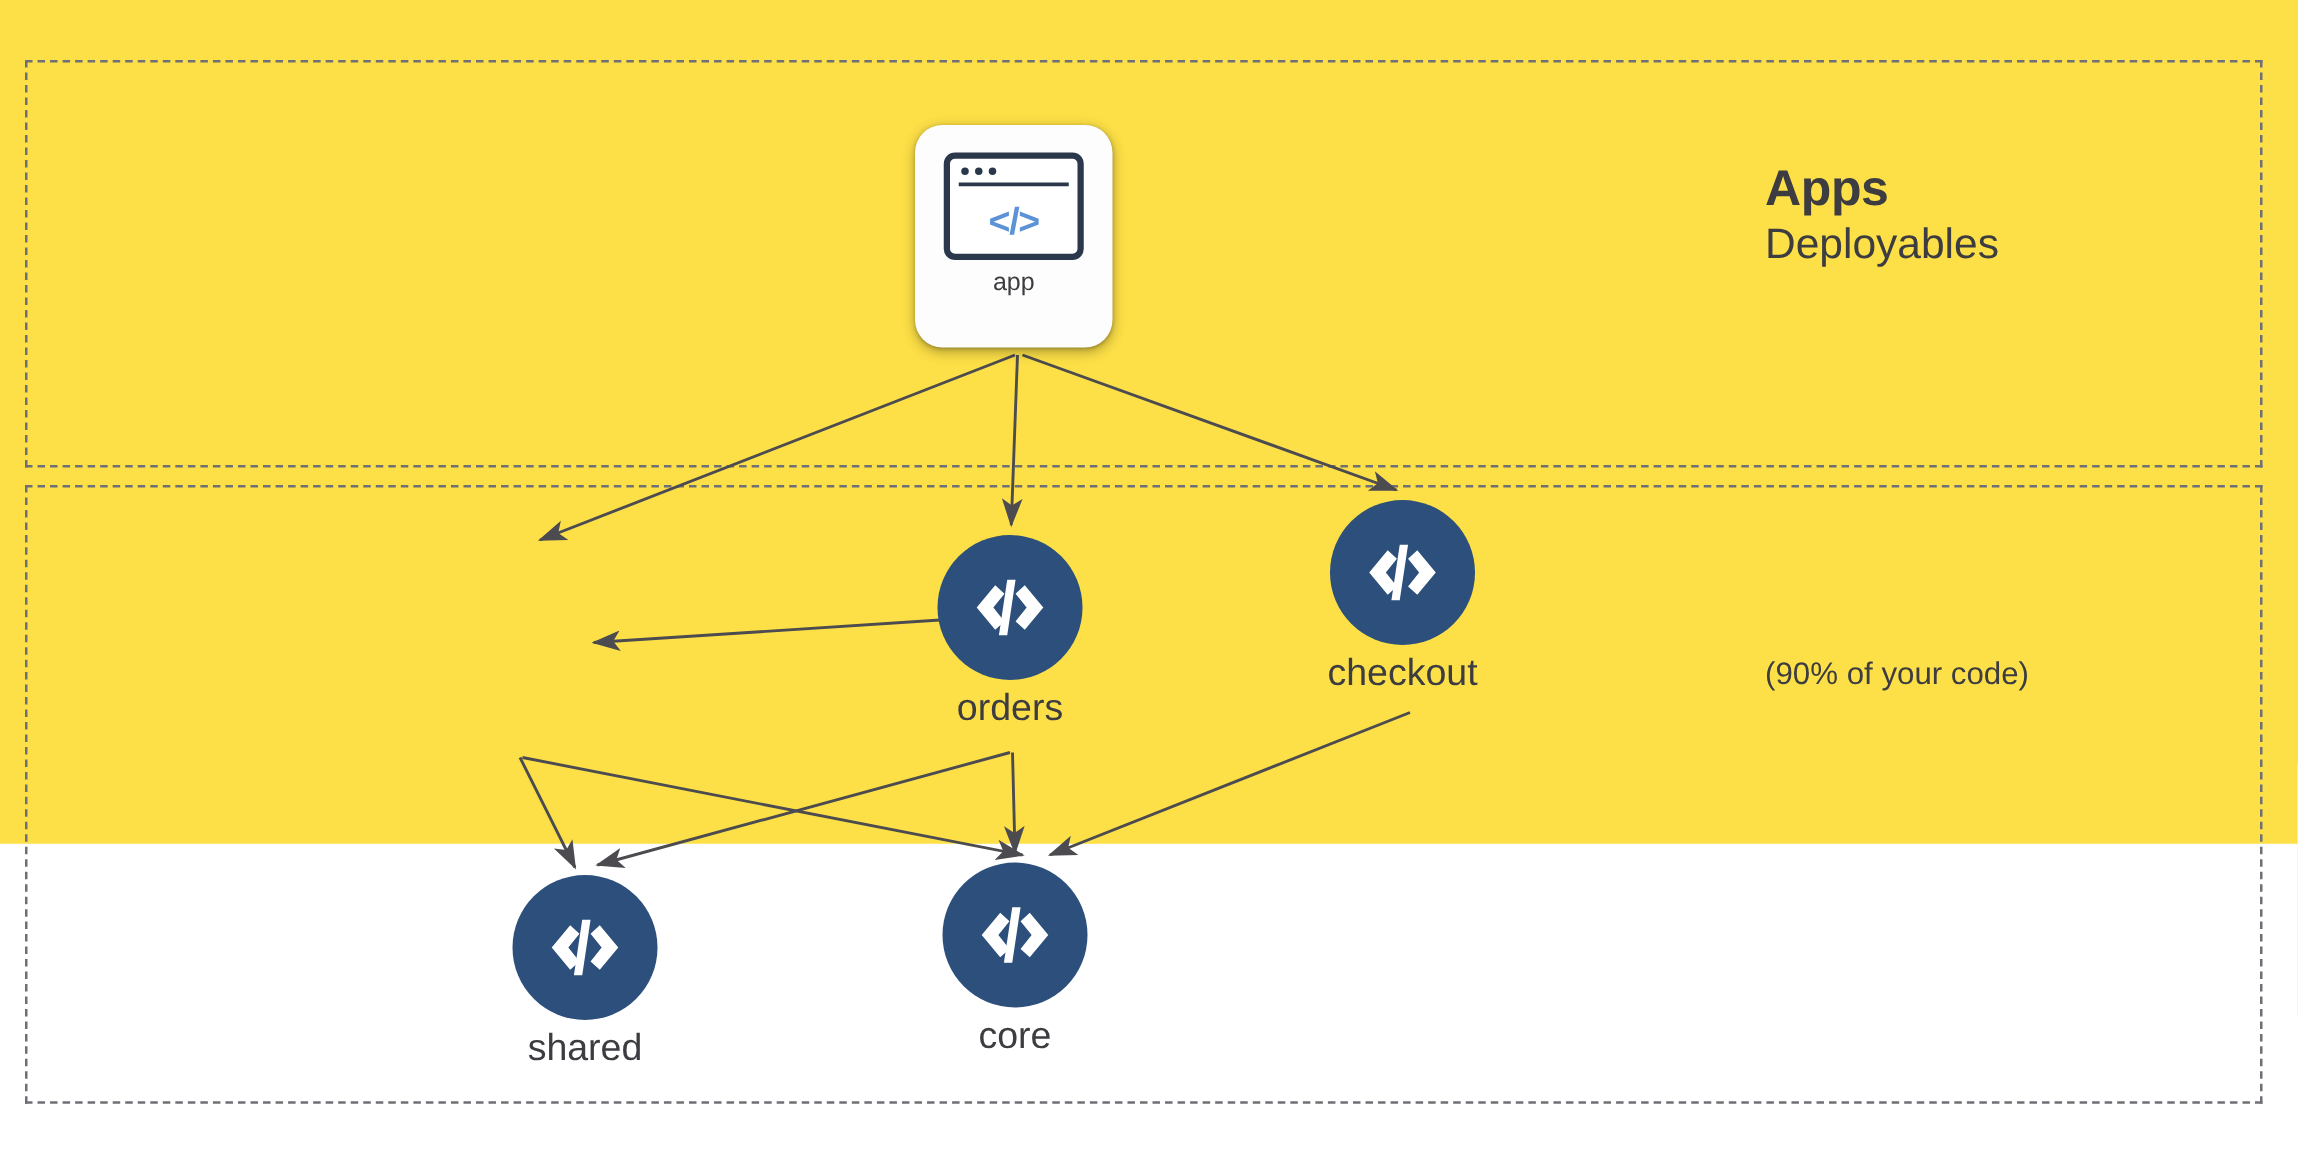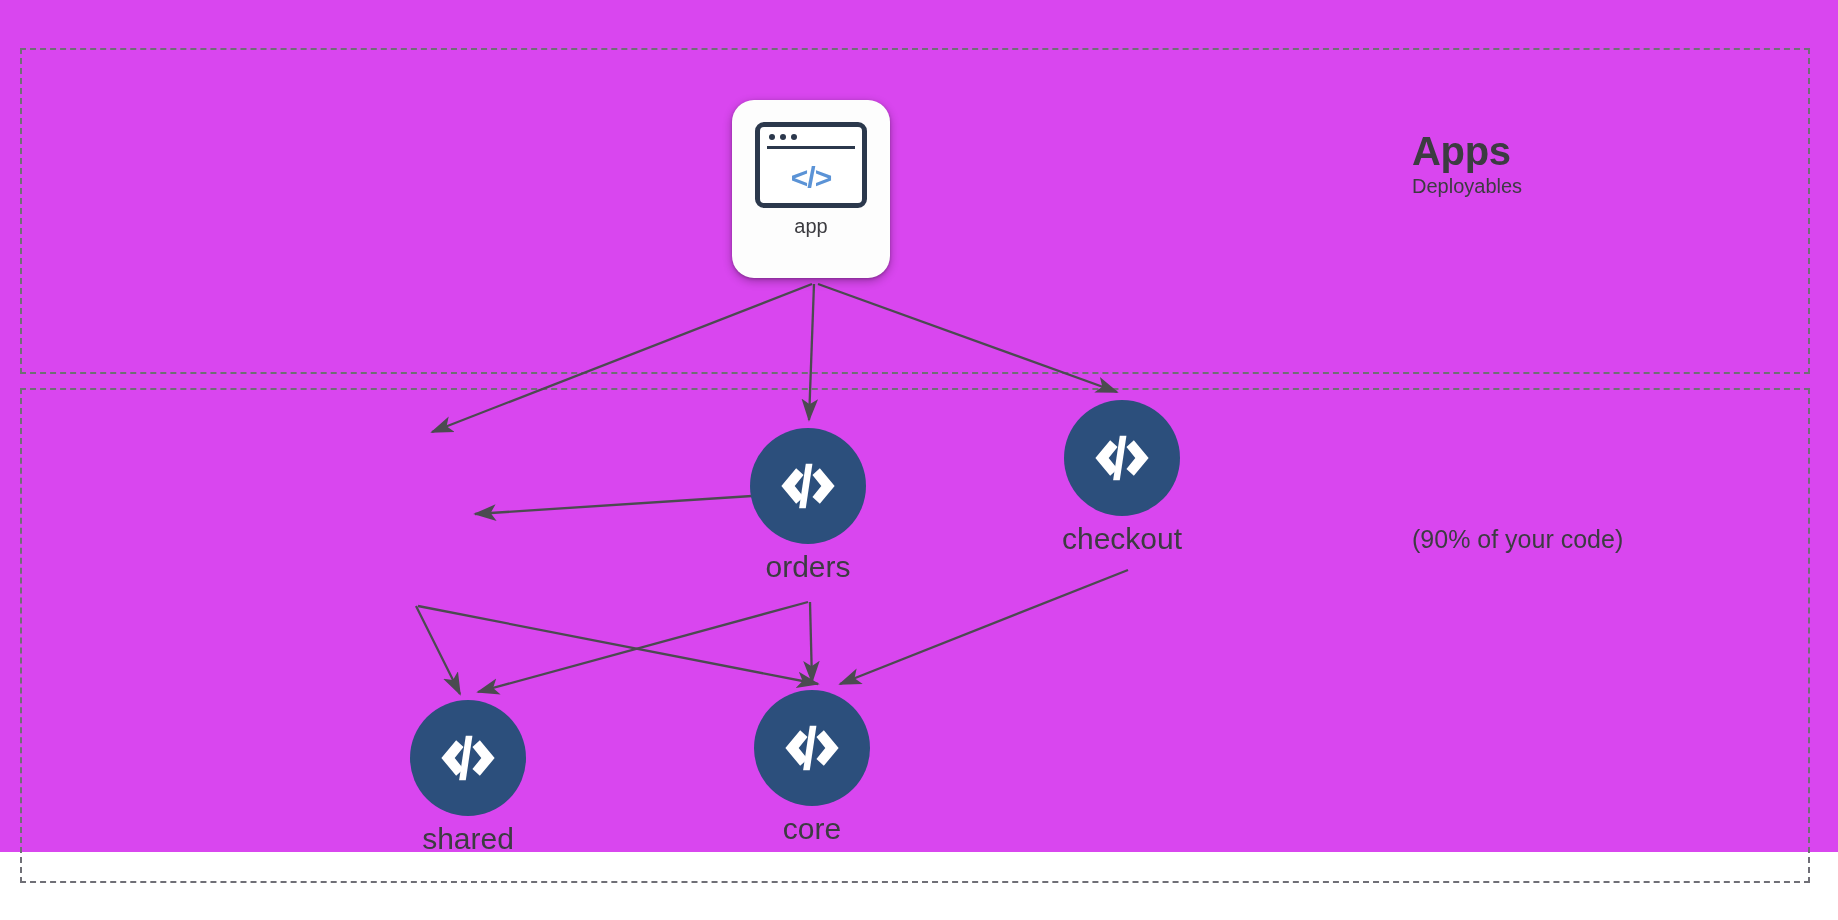--- a/index.html
+++ b/index.html
@@ -9,22 +9,22 @@
   }
   body {
     width: 1838px;
     height: 920px;
     font-family: "Liberation Sans", sans-serif;
     overflow: hidden;
   }
   #stage {
     position: relative;
     width: 1838px;
-    height: 852px;
-    background: #d946ef;
+    height: 675px;
+    background: #fde047;
   }
 
   
   .region {
     position: absolute;
     border: 2px dashed #6f6f76;
     box-sizing: border-box;
     background: transparent;
   }
   #region-apps {
@@ -45,21 +45,21 @@
     position: absolute;
   }
   .region-title {
     font-size: 40px;
     font-weight: bold;
     color: #3c3c41;
     line-height: 1.15;
     letter-spacing: -0.3px;
   }
   .region-subtitle {
-    font-size: 20px;
+    font-size: 34px;
     font-weight: normal;
     color: #3c3c41;
     line-height: 1.25;
   }
   .region-subtitle.small {
     font-size: 25px;
   }
   #caption-apps {
     left: 1412px;
     top: 128px;

